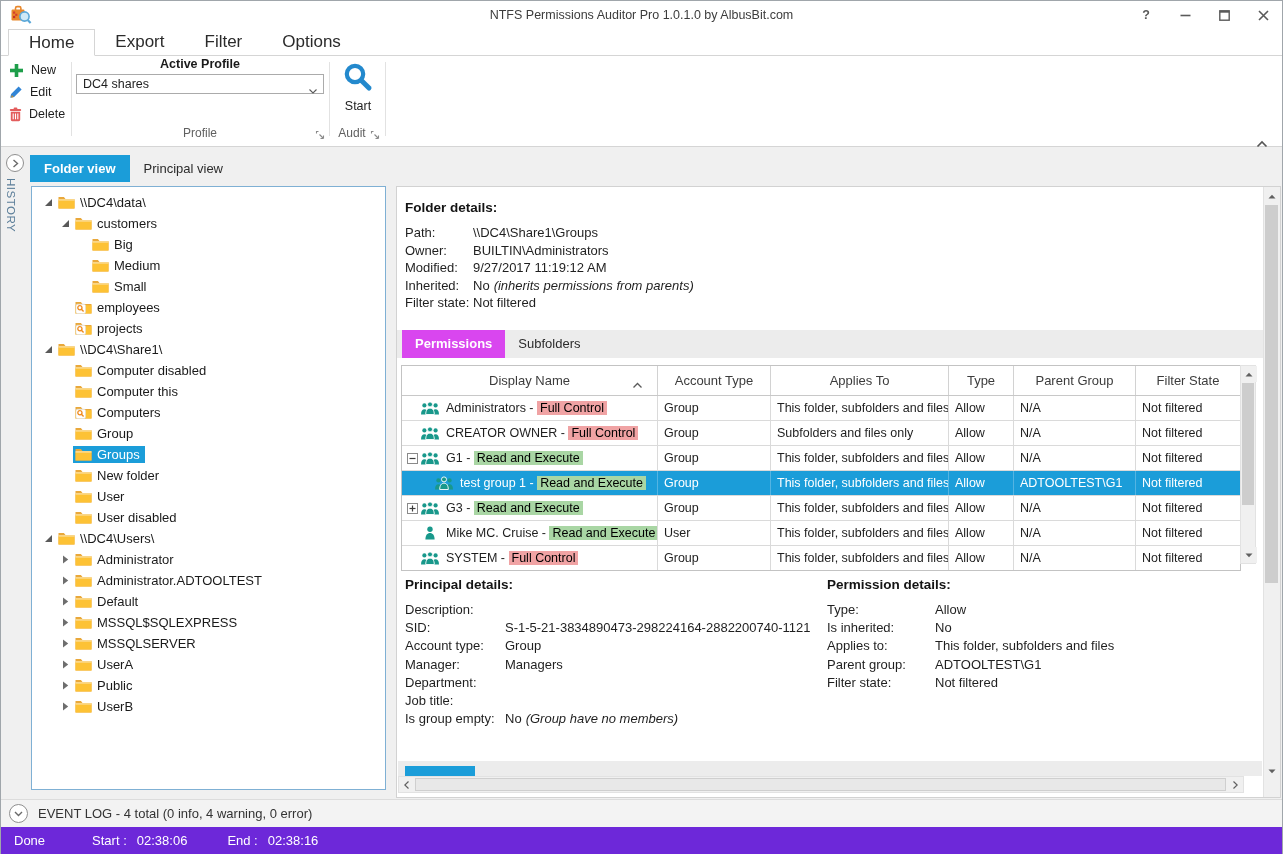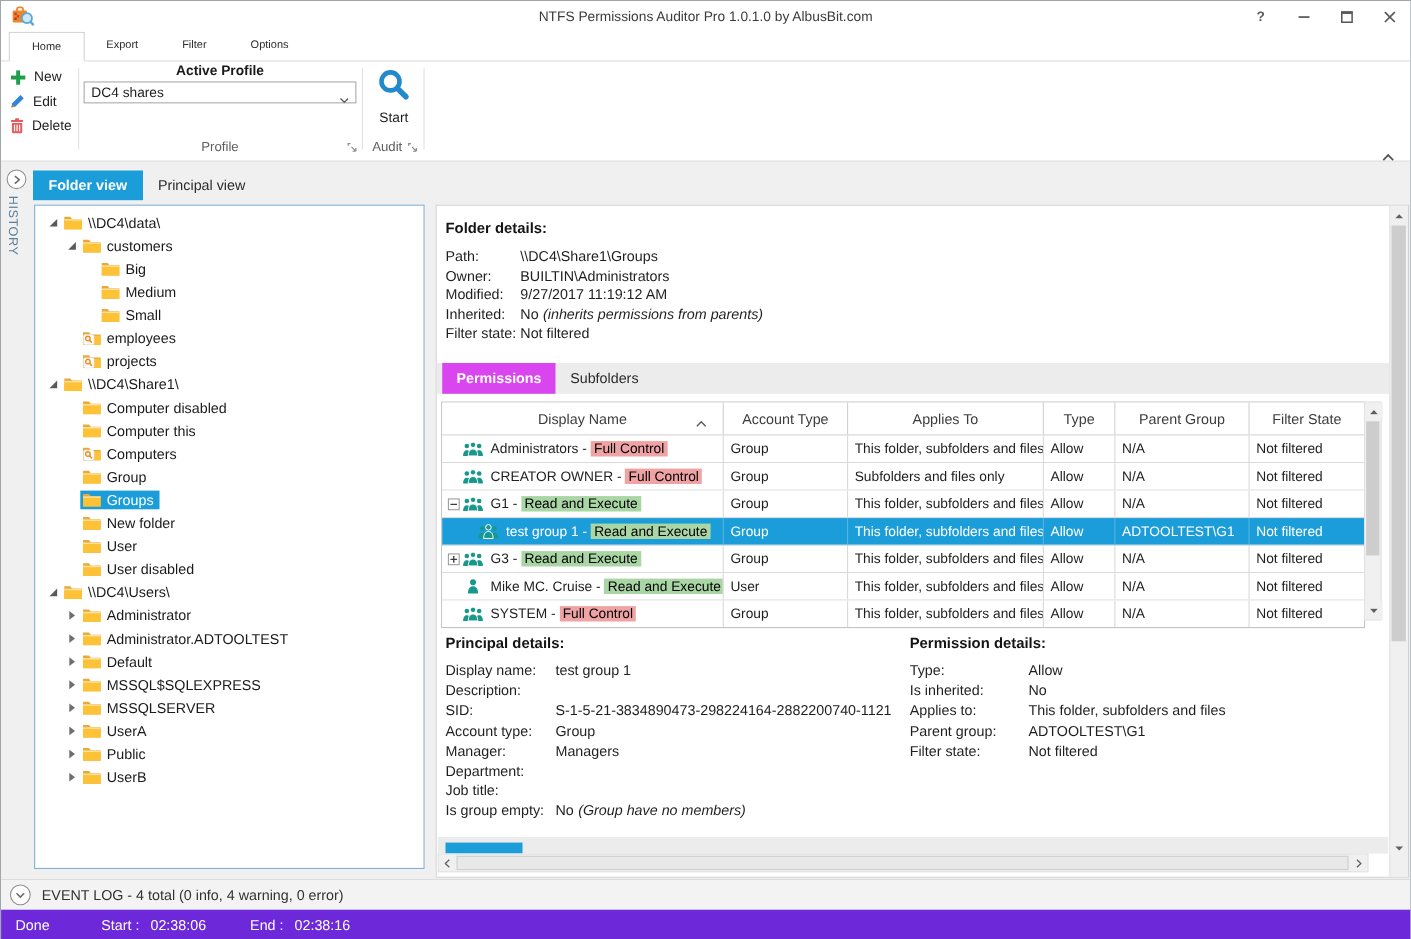--- a/index.html
+++ b/index.html
@@ -6,21 +6,21 @@
   body{width:1283px;height:854px;position:relative;font-family:"Liberation Sans","DejaVu Sans",sans-serif;background:#fff;overflow:hidden;}
   .window{position:absolute;inset:0;border:1px solid #a0a6ab;box-sizing:border-box;background:#fff;}
   
   .titlebar{position:absolute;left:0;top:0;right:0;height:28px;background:#fff;}
   .app-icon{position:absolute;left:8px;top:4px;width:24px;height:20px;}
   .win-title{position:absolute;left:0;right:0;top:0;height:28px;line-height:28px;text-align:center;font-size:12.5px;color:#3c3c3c;}
   .win-controls{position:absolute;right:12px;top:0;height:28px;display:flex;align-items:center;gap:25px;color:#5a5a5a;}
   .win-btn{width:14px;height:14px;display:flex;align-items:center;justify-content:center;font-size:12.5px;font-weight:bold;color:#5a5a5a;}
   
   .ribbon-tabs{position:absolute;top:28px;left:0;right:0;height:27px;background:#fff;border-bottom:1px solid #d5d5d5;display:flex;padding-left:7px;box-sizing:border-box;}
-  .rtab{padding:0 20px;line-height:26px;font-size:10px;color:#2b2b2b;position:relative;}
+  .rtab{padding:0 20px;line-height:26px;font-size:17px;color:#2b2b2b;position:relative;}
   .rtab.active{border:1px solid #d5d5d5;border-bottom:1px solid #fff;margin-bottom:-1px;z-index:2;background:#fff;}
   
   .ribbon-body{position:absolute;top:55px;left:0;right:0;height:90px;background:#fff;border-bottom:1px solid #d5d5d5;box-sizing:content-box;}
   .btn-col{position:absolute;left:8px;top:3px;display:flex;flex-direction:column;}
   .small-btn{display:flex;align-items:center;gap:7px;height:22px;font-size:12.5px;color:#1e1e1e;}
   .vsep{position:absolute;top:6px;bottom:10px;width:1px;background:#e2e2e2;}
   .ap-label{position:absolute;left:75px;top:1px;width:248px;text-align:center;font-weight:bold;font-size:12.5px;color:#1a1a1a;}
   .combo{position:absolute;left:75px;top:18px;width:248px;height:20px;border:1px solid #ababab;display:flex;align-items:center;font-size:12.5px;padding-left:6px;color:#1e1e1e;box-sizing:border-box;background:#fff;}
   .combo-arrow{position:absolute;right:6px;top:8px;}
   .grp-footer{position:absolute;font-size:12px;color:#606060;text-align:center;}
@@ -858,24 +858,20 @@
           <svg width="8" height="5">
             <path d="M0.5 0.5 L4 4.2 L7.5 0.5" fill="#606060"></path>
           </svg>
         </div>
     </div>
 
     <div class="pd-col">
       <div class="sec-title">Principal details:</div>
       <div class="pd-rows" id="principal-details-rows">
           <div class="kv" style="line-height: 18.2px;">
-            <span class="k" style="width: 100px;">Display name:</span>
-            <span class="v">test group 1</span>
-          </div>
-          <div class="kv" style="line-height: 18.2px;">
             <span class="k" style="width: 100px;">Description:</span>
             <span class="v"></span>
           </div>
           <div class="kv" style="line-height: 18.2px;">
             <span class="k" style="width: 100px;">SID:</span>
             <span class="v">S-1-5-21-3834890473-298224164-2882200740-1121</span>
           </div>
           <div class="kv" style="line-height: 18.2px;">
             <span class="k" style="width: 100px;">Account type:</span>
             <span class="v">Group</span>

